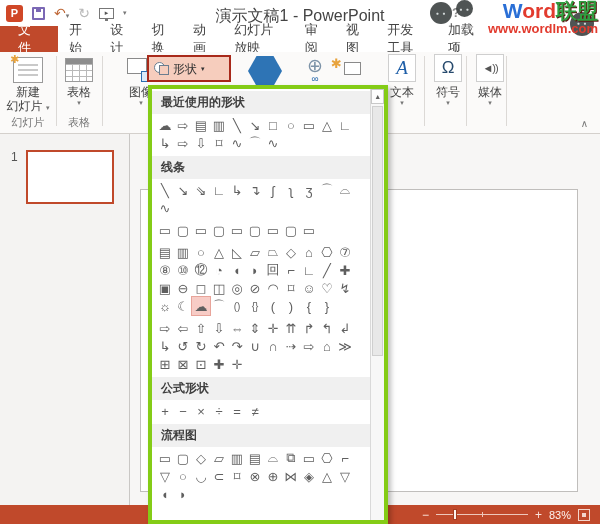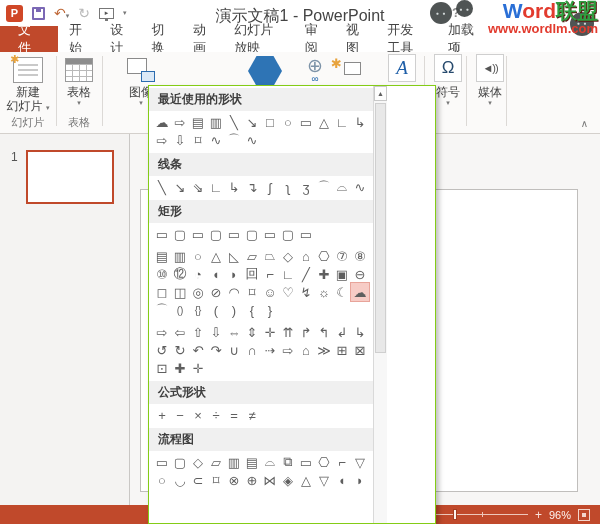--- a/index.html
+++ b/index.html
@@ -92,21 +92,21 @@
   .zoom-minus,.zoom-plus { font-size:12px; line-height:12px; }
   .zoom-track { position:relative; width:92px; height:11px; }
   .zoom-track .line { position:absolute; left:0; right:0; top:5px; height:1px; background:#eec7bb; }
   .zoom-track .tick { position:absolute; left:46px; top:3px; width:1px; height:5px; background:#eec7bb; }
   .zoom-handle { position:absolute; left:17px; top:0; width:4px; height:11px; background:#fdf3f0; border:1px solid #a33c22; }
   .zoom-pct { font-size:11px; color:#fdf3f0; }
   .fit-icon { width:12px; height:12px; border:1px solid #f3d5cb; position:relative; }
   .fit-icon::before { content:""; position:absolute; left:3px; top:3px; right:3px; bottom:3px; background:#f3d5cb; }
 
   
-  .shapes-dropdown { position:absolute; left:148px; top:85px; width:288px; bottom:0; background:#fff; border:1px solid #84cc16; box-shadow:3px 3px 5px rgba(0,0,0,.25); z-index:100; display:flex; }
+  .shapes-dropdown { position:absolute; left:148px; top:85px; width:240px; bottom:0; background:#fff; border:4px solid #84cc16; box-shadow:3px 3px 5px rgba(0,0,0,.25); z-index:100; display:flex; }
   .sd-content { width:224px; overflow:hidden; }
   .shape-section-header { background:#f0f0f0; color:#3f3f3f; font-size:12px; font-weight:bold; padding:3px 0 3px 9px; margin-top:2px; }
   .shape-grid { display:flex; flex-wrap:wrap; padding:2px 0 2px 4px; }
   .shape-item { width:18px; height:18px; display:flex; align-items:center; justify-content:center; font-size:13px; color:#5f5f5f; cursor:default; }
   .shape-item.small { font-size:10px; }
   .shape-item.hl { background:#F7CCC6; outline:1px solid #e8a49a; }
   .sd-scroll { width:14px; border-left:1px solid #d9d9d9; background:#f7f7f7; position:relative; }
   .sd-up { height:15px; background:#fdfdfd; border:1px solid #c8c8c8; display:flex; align-items:center; justify-content:center; font-size:7px; color:#606060; }
   .sd-thumb { position:absolute; left:1px; right:1px; top:17px; height:250px; background:#e8e8e8; border:1px solid #cfcfcf; }
 </style>
@@ -187,20 +187,25 @@
       <div class="rb-big">
         <div class="image-icon">
             <span class="pic"></span>
             <span class="mon"></span>
           </div>
         <span class="rb-label">图像</span>
         <span class="rb-caret">▾</span>
       </div>
     </div>
 
+    <div class="shapes-btn">
+      <span class="shapes-ic"></span>
+      <span class="rb-label">形状</span>
+      <span class="rb-caret" style="color:#333;">▾</span>
+    </div>
 
     <div class="hexagon"></div>
     <div class="globe-icon"><span>⊕</span><span class="chain">∞</span></div>
     <div class="flash-icon">
         <span class="sp">✱</span>
         <span class="fr"></span>
       </div>
 
     <div class="mini-col" style="left:382px;">
       <div class="mini-btn">
@@ -239,21 +244,21 @@
 
   <div class="statusbar">
     <div class="zoom-cluster">
       <span class="zoom-minus">−</span>
       <span class="zoom-track">
         <span class="line"></span>
           <span class="tick"></span>
         <span class="zoom-handle"></span>
       </span>
       <span class="zoom-plus">+</span>
-      <span class="zoom-pct">96%</span>
+      <span class="zoom-pct">83%</span>
       <span class="fit-icon"></span>
     </div>
   </div>
 
   <div class="shapes-dropdown">
     <div class="sd-content" id="shapes-sections">
         <div class="shape-section-header">最近使用的形状</div>
         <div class="shape-grid">
           <span class="shape-item">☁</span>
           <span class="shape-item">⇨</span>
@@ -282,21 +287,20 @@
           <span class="shape-item">∟</span>
           <span class="shape-item">↳</span>
           <span class="shape-item">↴</span>
           <span class="shape-item">ʃ</span>
           <span class="shape-item">ʅ</span>
           <span class="shape-item">ʒ</span>
           <span class="shape-item">⌒</span>
           <span class="shape-item">⌓</span>
           <span class="shape-item">∿</span>
         </div>
-        <div class="shape-section-header">矩形</div>
         <div class="shape-grid">
           <span class="shape-item">▭</span>
           <span class="shape-item">▢</span>
           <span class="shape-item">▭</span>
           <span class="shape-item">▢</span>
           <span class="shape-item">▭</span>
           <span class="shape-item">▢</span>
           <span class="shape-item">▭</span>
           <span class="shape-item">▢</span>
           <span class="shape-item">▭</span>

